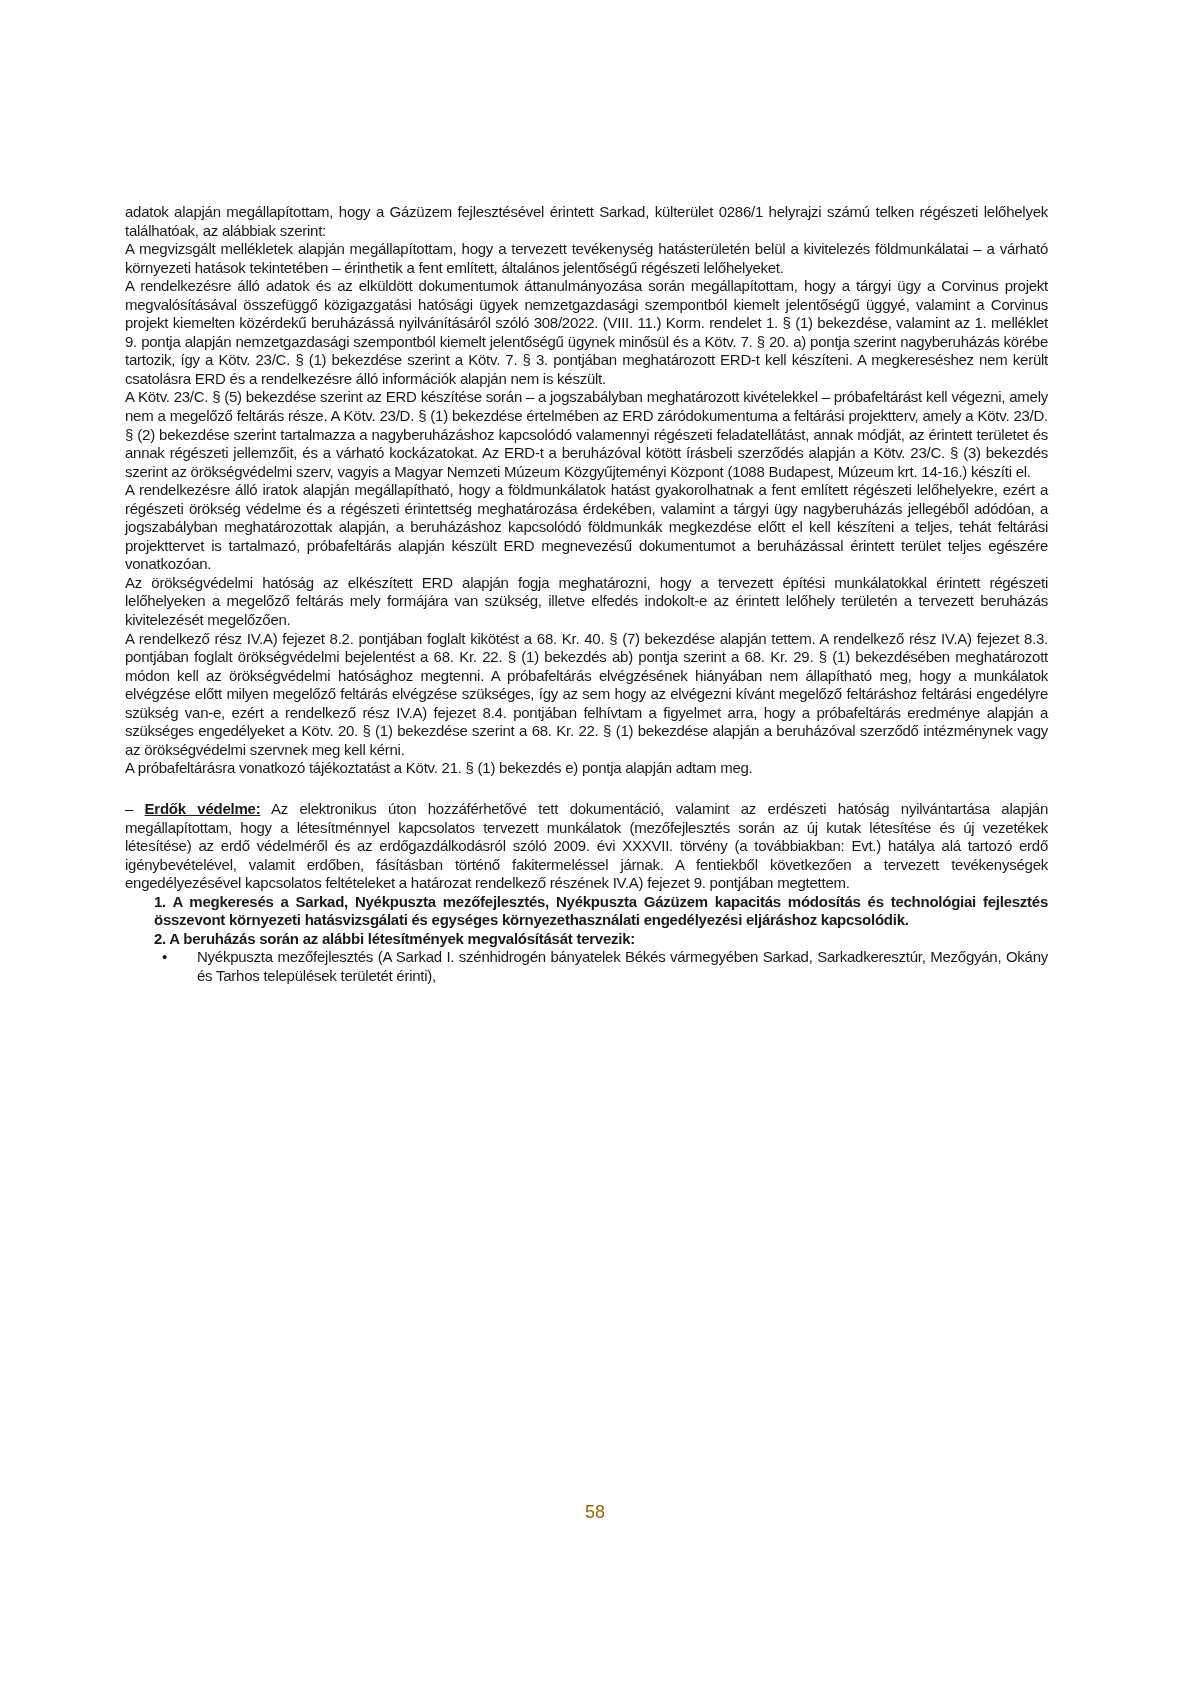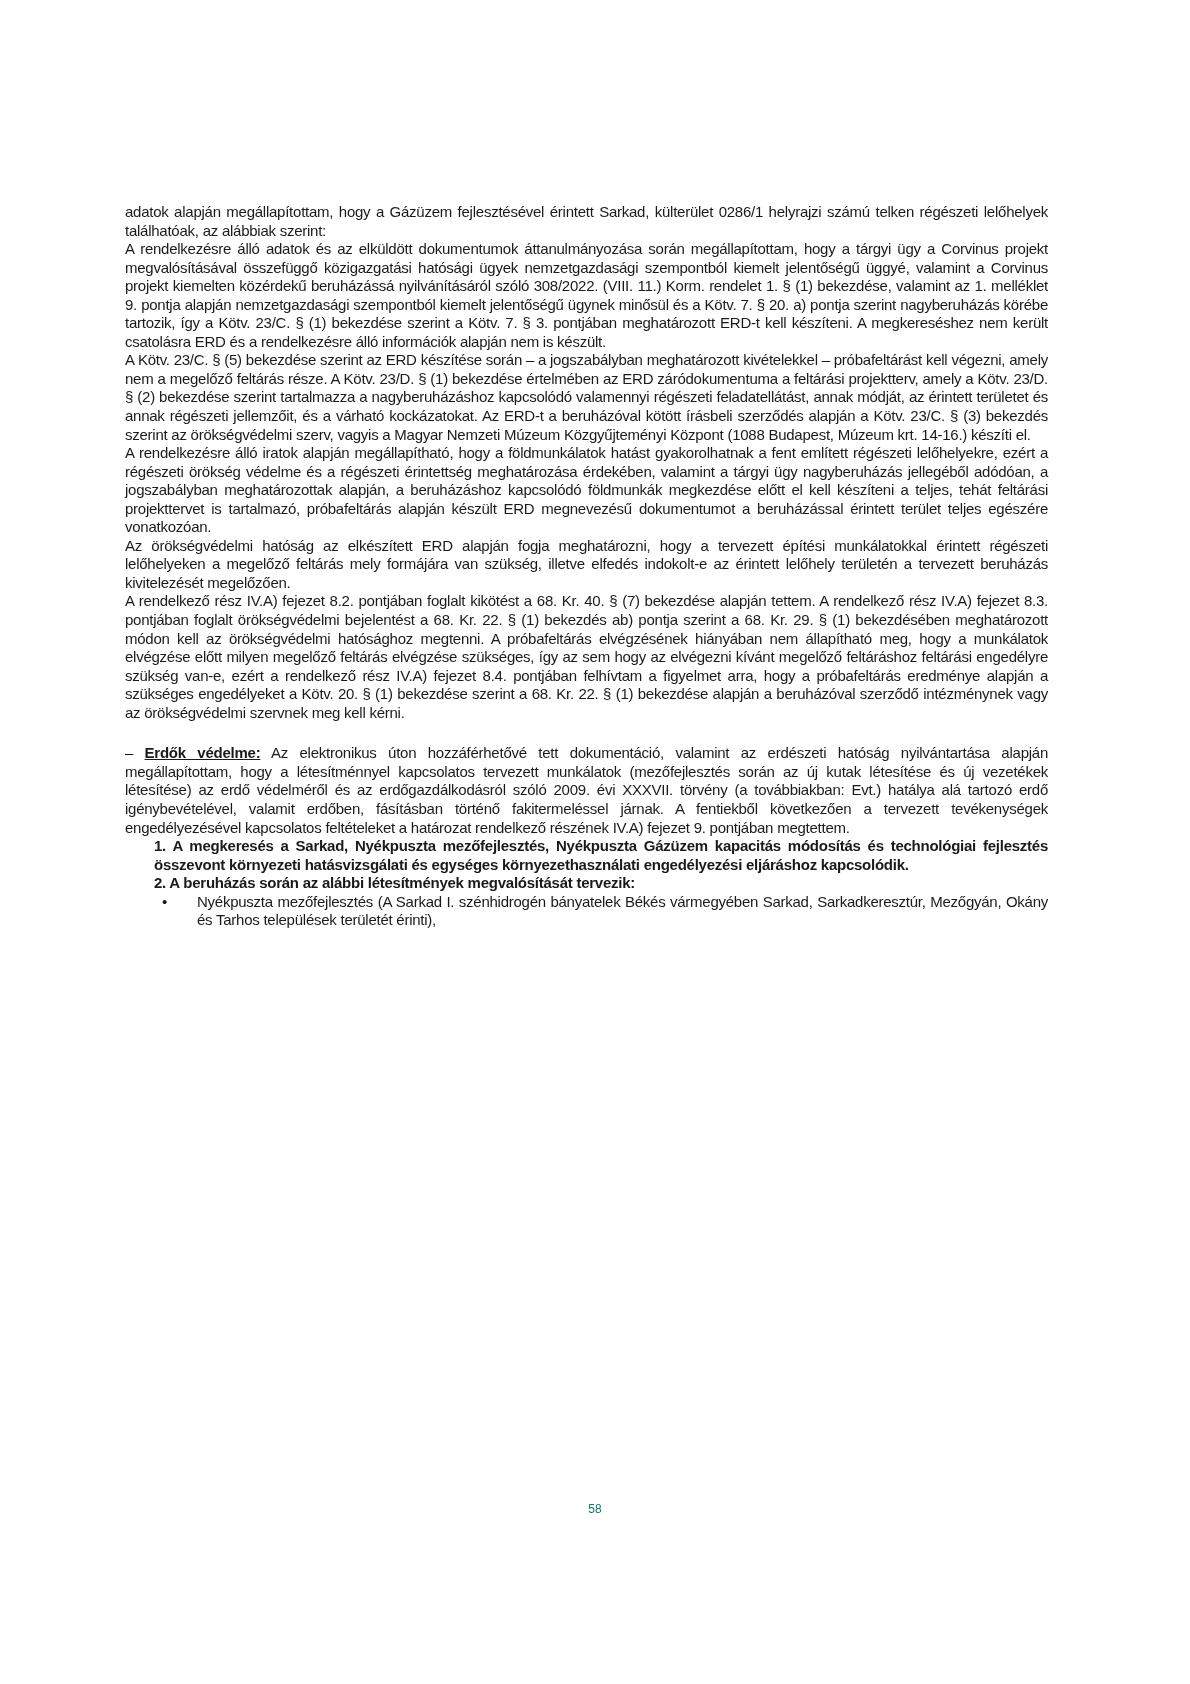--- a/index.html
+++ b/index.html
@@ -13,33 +13,35 @@
   .p { margin: 0; text-align: justify; text-align-last: left; }
   .gap { margin-top: 22px; }
   .u { font-weight: bold; text-decoration: underline; }
   .list { margin: 0; padding-left: 29px; }
   .list .li { text-align: justify; text-align-last: left; font-weight: bold; }
   .bullet-row { display: flex; margin-left: 29px; }
   .bullet { width: 43px; flex: 0 0 43px; padding-left: 8px; box-sizing: border-box; }
   .bullet-text { flex: 1; text-align: justify; text-align-last: left; }
   .pagenum {
     position: absolute; top: 1502px; left: 0; width: 1190px; text-align: center;
-    font-family: "Liberation Sans", sans-serif; font-size: 12px; color: #0f766e;
+    font-family: "Liberation Sans", sans-serif; font-size: 18px; color: #a16207;
   }
 </style>
 </head>
 <body>
 
 <div class="page">
   <p class="p">adatok alapján megállapítottam, hogy a Gázüzem fejlesztésével érintett Sarkad, külterület 0286/1 helyrajzi számú telken régészeti lelőhelyek találhatóak, az alábbiak szerint:</p>
+  <p class="p">A megvizsgált mellékletek alapján megállapítottam, hogy a tervezett tevékenység hatásterületén belül a kivitelezés földmunkálatai – a várható környezeti hatások tekintetében – érinthetik a fent említett, általános jelentőségű régészeti lelőhelyeket.</p>
   <p class="p">A rendelkezésre álló adatok és az elküldött dokumentumok áttanulmányozása során megállapítottam, hogy a tárgyi ügy a Corvinus projekt megvalósításával összefüggő közigazgatási hatósági ügyek nemzetgazdasági szempontból kiemelt jelentőségű üggyé, valamint a Corvinus projekt kiemelten közérdekű beruházássá nyilvánításáról szóló 308/2022. (VIII. 11.) Korm. rendelet 1. § (1) bekezdése, valamint az 1. melléklet 9. pontja alapján nemzetgazdasági szempontból kiemelt jelentőségű ügynek minősül és a Kötv. 7. § 20. a) pontja szerint nagyberuházás körébe tartozik, így a Kötv. 23/C. § (1) bekezdése szerint a Kötv. 7. § 3. pontjában meghatározott ERD-t kell készíteni. A megkereséshez nem került csatolásra ERD és a rendelkezésre álló információk alapján nem is készült.</p>
   <p class="p">A Kötv. 23/C. § (5) bekezdése szerint az ERD készítése során – a jogszabályban meghatározott kivételekkel – próbafeltárást kell végezni, amely nem a megelőző feltárás része. A Kötv. 23/D. § (1) bekezdése értelmében az ERD záródokumentuma a feltárási projektterv, amely a Kötv. 23/D. § (2) bekezdése szerint tartalmazza a nagyberuházáshoz kapcsolódó valamennyi régészeti feladatellátást, annak módját, az érintett területet és annak régészeti jellemzőit, és a várható kockázatokat. Az ERD-t a beruházóval kötött írásbeli szerződés alapján a Kötv. 23/C.  § (3) bekezdés szerint az örökségvédelmi szerv, vagyis a Magyar Nemzeti Múzeum Közgyűjteményi Központ (1088 Budapest, Múzeum krt. 14-16.) készíti el.</p>
   <p class="p">A rendelkezésre álló iratok alapján megállapítható, hogy a földmunkálatok hatást gyakorolhatnak a fent említett régészeti lelőhelyekre, ezért a régészeti örökség védelme és a régészeti érintettség meghatározása érdekében, valamint a tárgyi ügy nagyberuházás jellegéből adódóan, a jogszabályban meghatározottak alapján, a beruházáshoz kapcsolódó földmunkák megkezdése előtt el kell készíteni a teljes, tehát feltárási projekttervet is tartalmazó, próbafeltárás alapján készült ERD megnevezésű dokumentumot a beruházással érintett terület teljes egészére vonatkozóan.</p>
   <p class="p">Az örökségvédelmi hatóság az elkészített ERD alapján fogja meghatározni, hogy a tervezett építési munkálatokkal érintett régészeti lelőhelyeken a megelőző feltárás mely formájára van szükség, illetve elfedés indokolt-e az érintett lelőhely területén a tervezett beruházás kivitelezését megelőzően.</p>
   <p class="p">A rendelkező rész IV.A) fejezet 8.2. pontjában foglalt kikötést a 68. Kr. 40. § (7) bekezdése alapján tettem. A rendelkező rész IV.A) fejezet 8.3. pontjában foglalt örökségvédelmi bejelentést a 68. Kr. 22. § (1) bekezdés ab) pontja szerint a 68. Kr. 29. § (1) bekezdésében meghatározott módon kell az örökségvédelmi hatósághoz megtenni. A próbafeltárás elvégzésének hiányában nem állapítható meg, hogy a munkálatok elvégzése előtt milyen megelőző feltárás elvégzése szükséges, így az sem hogy az elvégezni kívánt megelőző feltáráshoz feltárási engedélyre szükség van-e, ezért a rendelkező rész IV.A) fejezet 8.4. pontjában felhívtam a figyelmet arra, hogy a próbafeltárás eredménye alapján a szükséges engedélyeket a Kötv. 20. § (1) bekezdése szerint a 68. Kr. 22. § (1) bekezdése alapján a beruházóval szerződő intézménynek vagy az örökségvédelmi szervnek meg kell kérni.</p>
+  <p class="p">A próbafeltárásra vonatkozó tájékoztatást a Kötv. 21. § (1) bekezdés e) pontja alapján adtam meg.</p>
 
   <p class="p gap"><span>– </span><span class="u">Erdők védelme:</span><span> Az elektronikus úton hozzáférhetővé tett dokumentáció, valamint az erdészeti hatóság nyilvántartása alapján megállapítottam, hogy a létesítménnyel kapcsolatos tervezett munkálatok (mezőfejlesztés során az új kutak létesítése és új vezetékek létesítése) az erdő védelméről és az erdőgazdálkodásról szóló 2009. évi XXXVII. törvény (a továbbiakban: Evt.) hatálya alá tartozó erdő igénybevételével, valamit erdőben, fásításban történő fakitermeléssel járnak. A fentiekből következően a tervezett tevékenységek engedélyezésével kapcsolatos feltételeket a határozat rendelkező részének  IV.A) fejezet 9. pontjában megtettem.</span></p>
 
 
   <div class="list">
     <div class="li">1. A megkeresés a Sarkad, Nyékpuszta mezőfejlesztés, Nyékpuszta Gázüzem kapacitás módosítás és technológiai fejlesztés összevont környezeti hatásvizsgálati és egységes környezethasználati engedélyezési eljáráshoz kapcsolódik.</div>
     <div class="li">2. A beruházás során az alábbi létesítmények megvalósítását tervezik:</div>
   </div>
 
   <div class="bullet-row">

